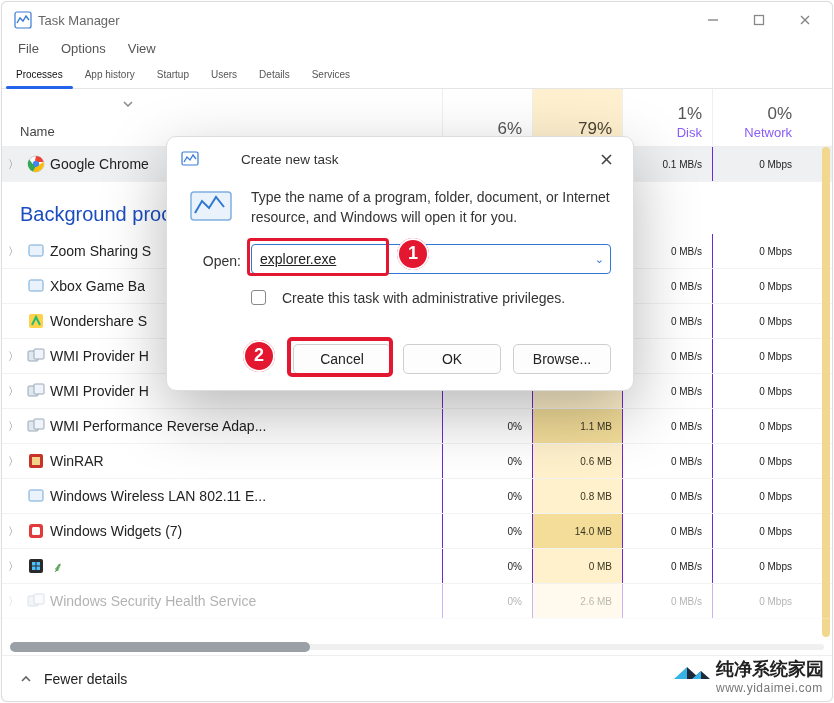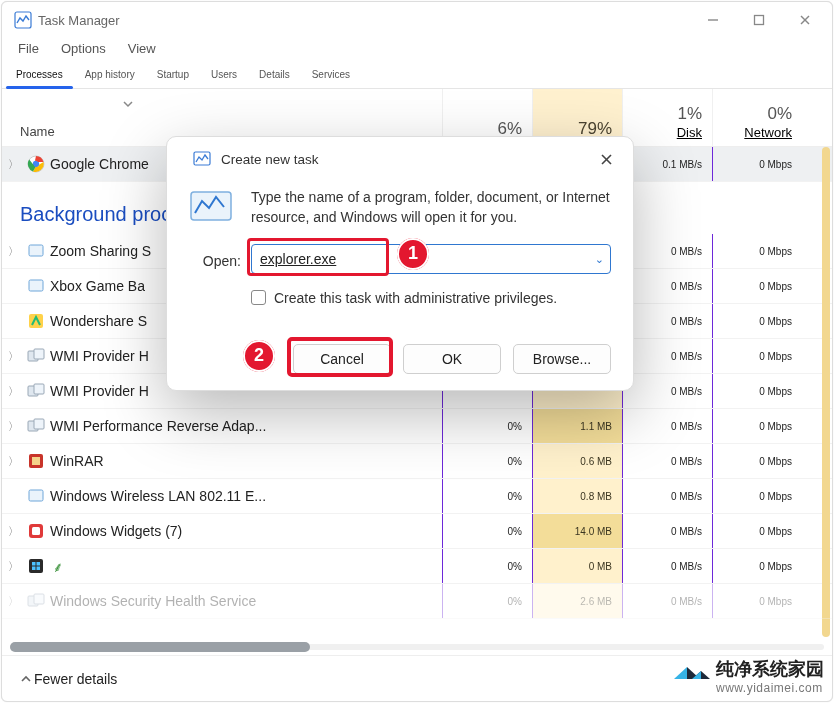--- a/index.html
+++ b/index.html
@@ -86,21 +86,21 @@
   .gh-metric {
     flex: 0 0 90px;
     border-left: 1px solid #f0f0f0;
     display: flex; flex-direction: column;
     align-items: flex-end; justify-content: flex-end;
     padding: 0 10px 6px 0;
     color: #555;
   }
   .gh-metric.mem { background: #FFF1CF; }
   .gh-metric .pct { font-size: 17px; margin-bottom: 1px; }
-  .gh-metric .lbl { color: #000000; text-decoration: underline; }
+  .gh-metric .lbl { color: #8b5cf6; }
   .gh-metric.mem .lbl, .gh-metric.mem .pct { color: #4b4330; }
   
   .gridbody { flex: 1; overflow: hidden; position: relative; }
   .row {
     display: flex; align-items: center;
     height: 35px;
     border-bottom: 1px solid #f2f2f2;
   }
   .row.sel { background: #eef0f2; }
   .row.sel .cell.mem { background: #F9E8B7; }
@@ -140,37 +140,39 @@
     display: flex; align-items: center;
   }
   .hscroll .track { flex: 1; height: 6px; background: #f0f0f0; border-radius: 3px; position: relative; }
   .hscroll .thumb { position: absolute; left: 0; top: -2px; height: 10px; width: 300px; background: #9aa0a6; border-radius: 5px; }
   
   .footer {
     height: 46px;
     border-top: 1px solid #eee;
     display: flex; align-items: center;
     padding: 0 16px;
+    gap: 10px;
   }
   .footer .chev { color: #666; }
   
   .dialog {
     position: absolute;
     left: 166px; top: 136px;
     width: 468px;
     background: #fff;
     border: 1px solid #ddd;
     border-radius: 10px;
     box-shadow: 0 22px 64px rgba(0,0,0,.28);
     padding-bottom: 16px;
   }
   .dialog .dtitlebar {
     display: flex; align-items: center;
     height: 44px;
-    padding: 0 8px 0 26px;
+    padding: 0 8px 0 14px;
+    gap: 32px;
   }
   .dialog .dicon { width: 20px; margin-right: 8px; }
   .dialog .dtitle { font-size: 13.5px; color: #333; }
   .dialog .dclose { margin-left: auto; width: 38px; height: 32px; display: flex; align-items: center; justify-content: center; color: #555; }
   .dialog .dbody {
     display: grid;
     grid-template-columns: 60px 1fr;
     column-gap: 10px;
     padding: 6px 22px 6px 14px;
     row-gap: 16px;
@@ -208,21 +210,21 @@
   .dialog .combo-hl {
     position: absolute;
     left: -4px; top: -6px;
     width: 142px; height: 38px;
     border: 3px solid #e3172f;
     border-radius: 4px;
     pointer-events: none;
   }
   .dialog .dadmin {
     grid-column: 2; grid-row: 3;
-    display: flex; align-items: center; gap: 8px;
+    display: flex; align-items: center; gap: 16px;
     font-size: 14px; color: #333;
   }
   .dialog .chk {
     width: 15px; height: 15px;
     border: 1.5px solid #888; border-radius: 3px; background: #fff;
   }
   .dialog .dbtns {
     display: flex; justify-content: flex-end;
     gap: 12px;
     padding: 32px 22px 0 14px;

